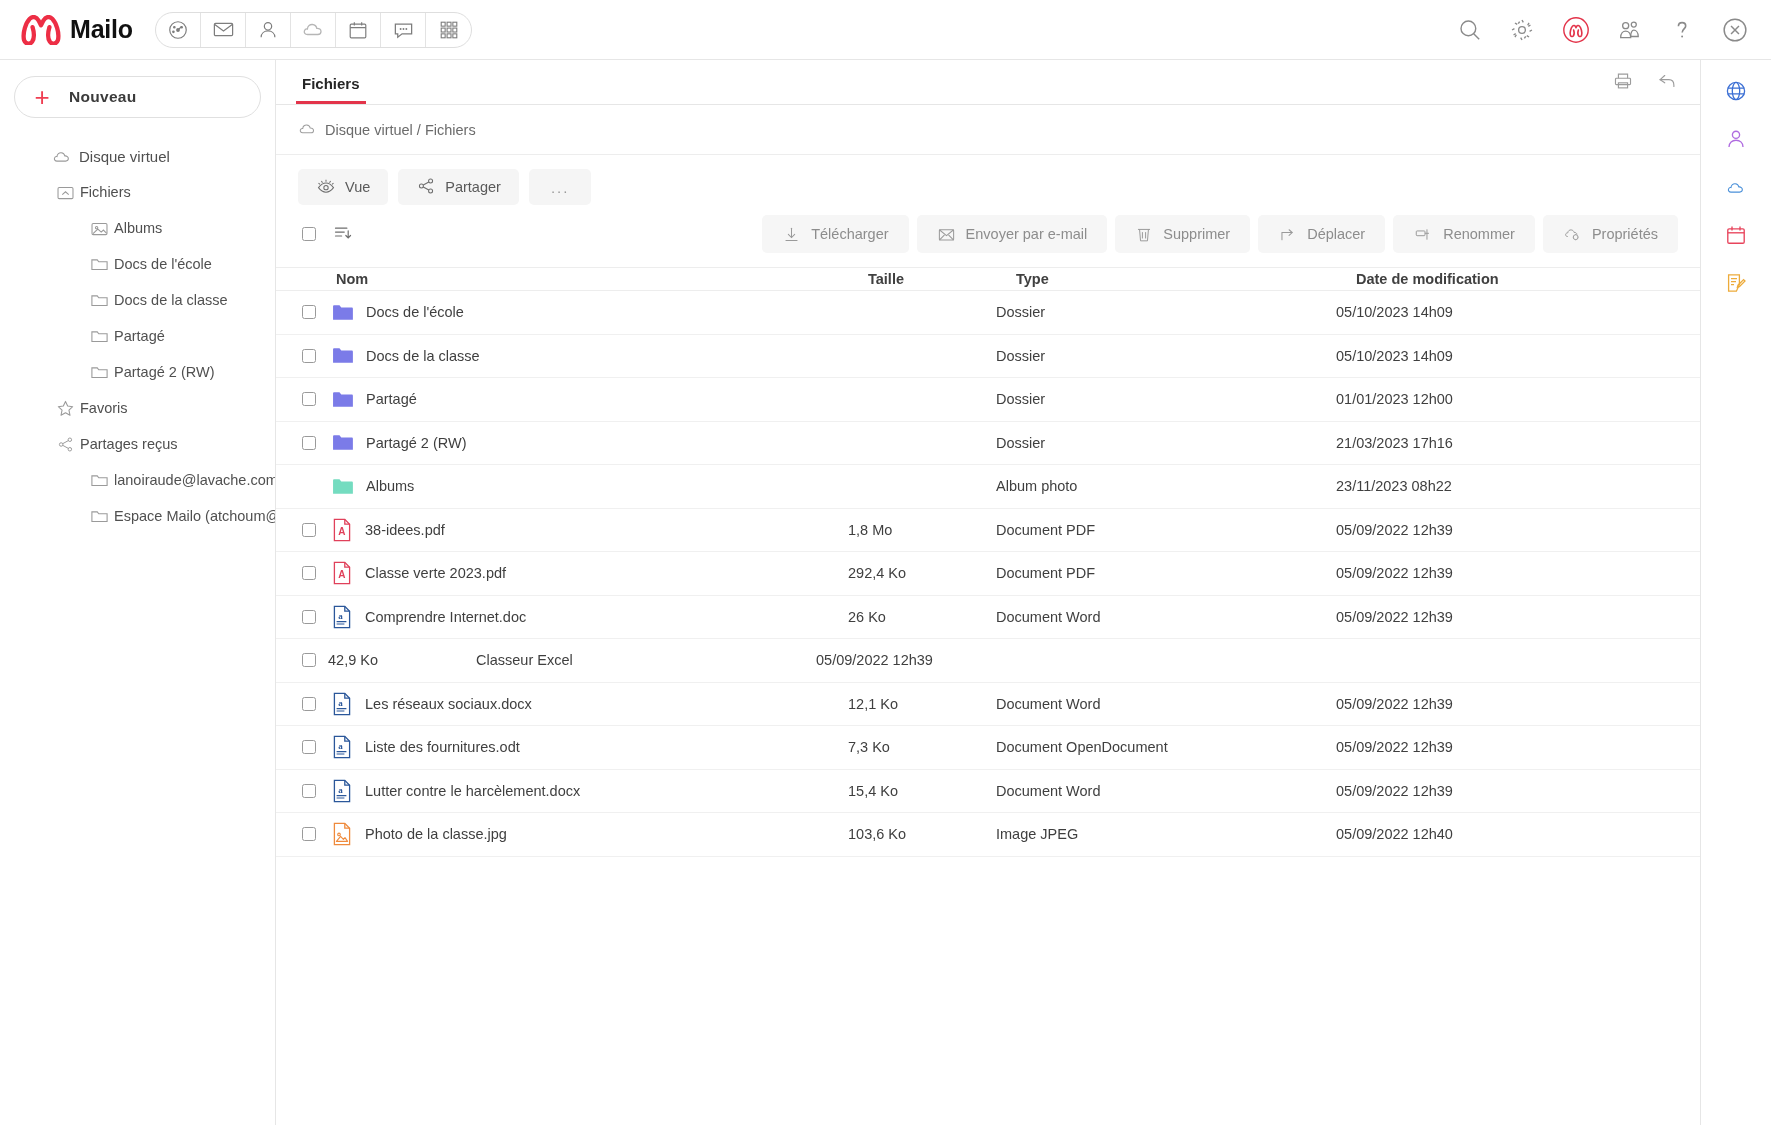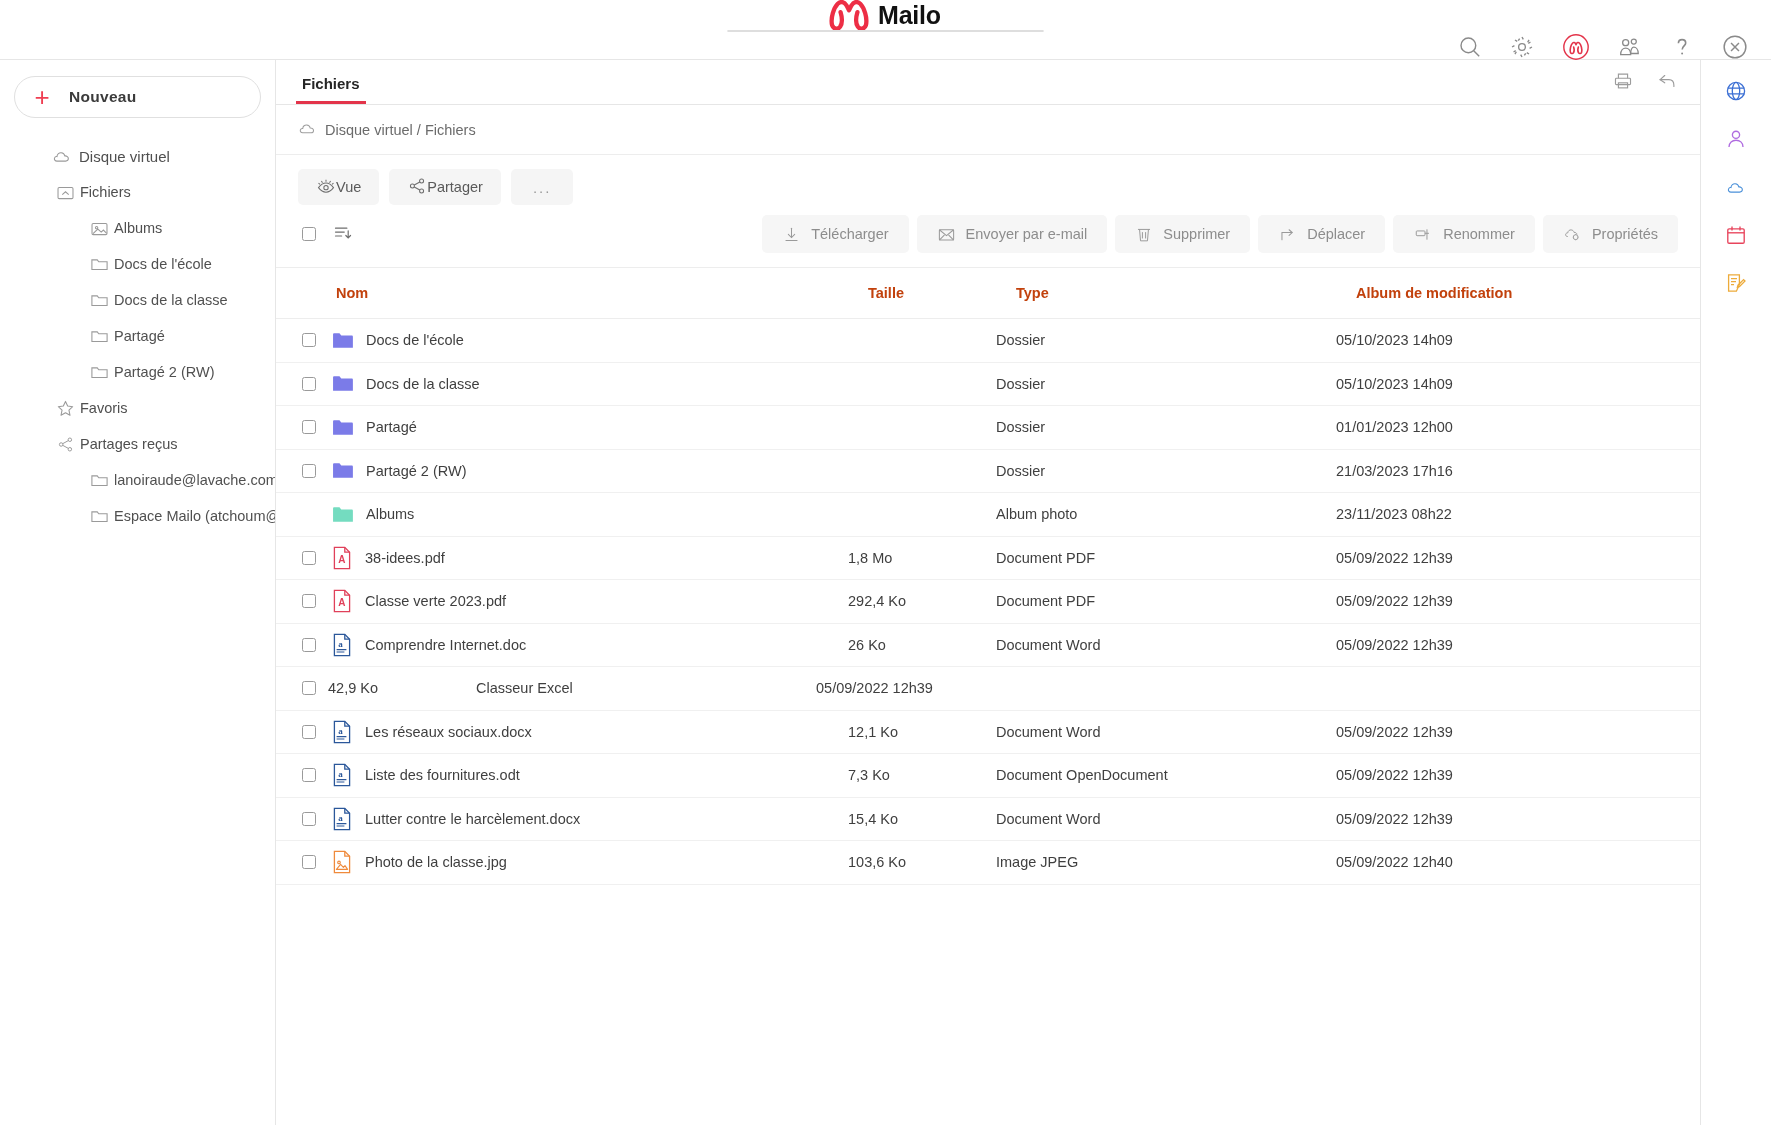--- a/index.html
+++ b/index.html
@@ -12,21 +12,20 @@
     -webkit-font-smoothing: antialiased;
   }
 
   
   .topbar {
     height: 60px; width: 100%;
     display: flex; align-items: center;
     border-bottom: 1px solid #e6e6e6;
     background: #fff;
     position: relative;
-    flex-direction: column;
   }
   .brand { display: flex; align-items: center; padding-left: 20px; width: 155px; }
   .brand-mark { width: 42px; height: 30px; }
   .brand-text {
     font-size: 25px; font-weight: bold; color: #111;
     margin-left: 8px; letter-spacing: -0.2px;
   }
   .app-switcher {
     display: flex; align-items: center;
     border: 1px solid #dedede; border-radius: 22px;
@@ -106,21 +105,21 @@
     border-bottom: 1px solid #ededed; padding-left: 22px;
     font-size: 14.5px; color: #6b6b6b; gap: 8px;
   }
 
   .toolbar-top {
     display: flex; align-items: center; gap: 10px;
     padding: 14px 0 0 22px;
   }
   .tb-btn {
     height: 36px; background: #f5f5f5; border-radius: 5px;
-    display: flex; align-items: center; 
+    display: flex; align-items: center; gap: 9px;
     padding: 0 18px; cursor: pointer;
     font-size: 14.5px; color: #5a5a5a;
   }
   .tb-btn.dots { padding: 0 22px; color: #9a9a9a; letter-spacing: 2px; font-size: 15px; }
 
   .toolbar-row2 {
     display: flex; align-items: center;
     padding: 10px 22px 14px 22px; gap: 14px;
   }
   .cb {
@@ -132,23 +131,23 @@
   .act-btn {
     height: 38px; background: #f6f6f6; border-radius: 5px;
     display: flex; align-items: center; gap: 10px;
     padding: 0 20px; cursor: pointer;
     font-size: 14.5px; color: #8d8d8d;
   }
 
   
   .table { width: 100%; flex: 1; overflow: hidden; }
   .thead {
-    display: flex; align-items: center; height: 52px;
+    display: flex; align-items: center; height: 24px;
     border-top: 1px solid #ededed; border-bottom: 1px solid #ededed;
-    font-size: 14.5px; font-weight: bold; color: #c2410c;
+    font-size: 14.5px; font-weight: bold; color: #404040;
   }
   .trow {
     display: flex; align-items: center; height: 43.5px;
     border-bottom: 1px solid #f0f0f0;
     font-size: 14.5px; color: #3f3f3f; cursor: pointer;
   }
   .c-check { width: 52px; display: flex; align-items: center; justify-content: flex-end; padding-right: 12px; flex: none; }
   .c-name { width: 520px; display: flex; align-items: center; gap: 13px; flex: none; padding-left: 4px; }
   .c-size { width: 148px; flex: none; }
   .c-type { width: 340px; flex: none; }
@@ -512,21 +511,21 @@
           </div>
         </div>
     </div>
 
     <div class="table">
       <div class="thead">
         <div class="c-check"></div>
         <div class="c-name">Nom</div>
         <div class="c-size">Taille</div>
         <div class="c-type">Type</div>
-        <div class="c-date">Album de modification</div>
+        <div class="c-date">Date de modification</div>
       </div>
       <div id="tbody">
           <div class="trow">
             <div class="c-check">
               <span class="cb"></span>
             </div>
             <div class="c-name">
               <span style="display: flex;">
                 <svg width="21" height="17" viewBox="0 0 22 18">
                   <path d="M1 16.6 V2.6 C1 1.9 1.5 1.4 2.2 1.4 h5.6 l1.9 2.4 h11.1 c.7 0 1.2.5 1.2 1.2 V16.6 z" fill="#7b7be8"></path>

